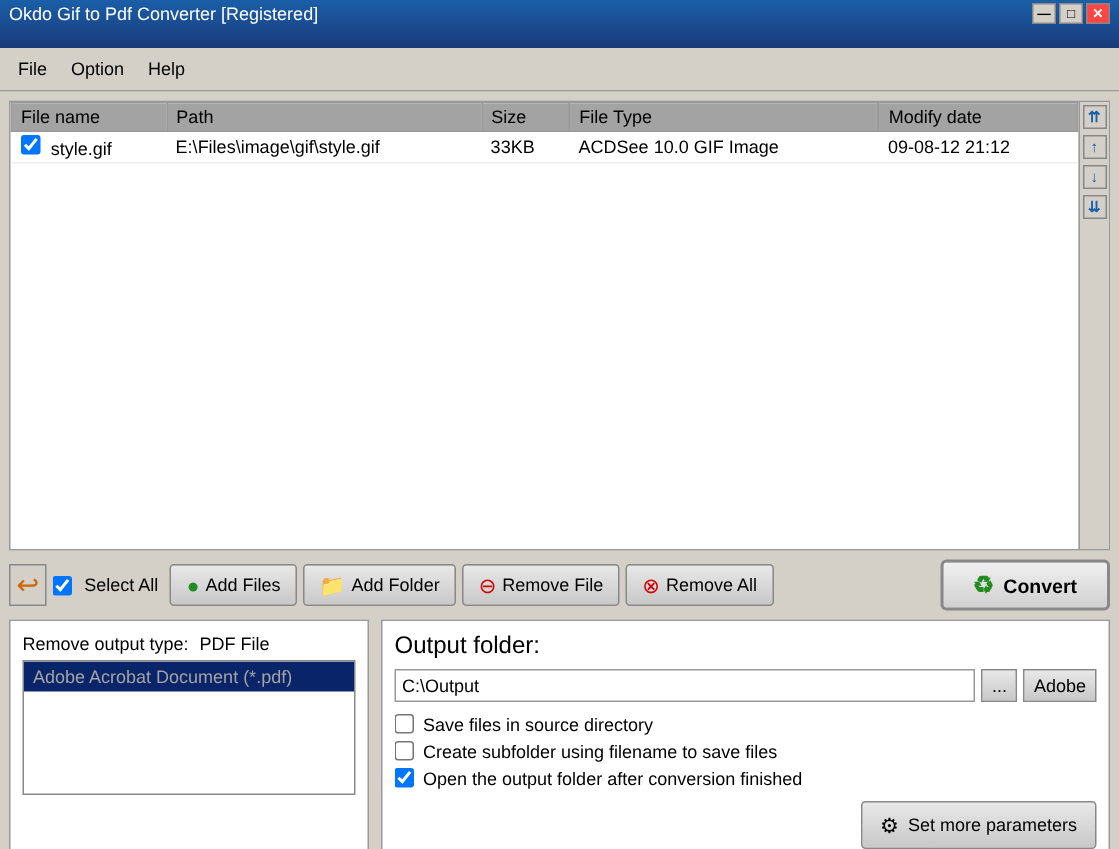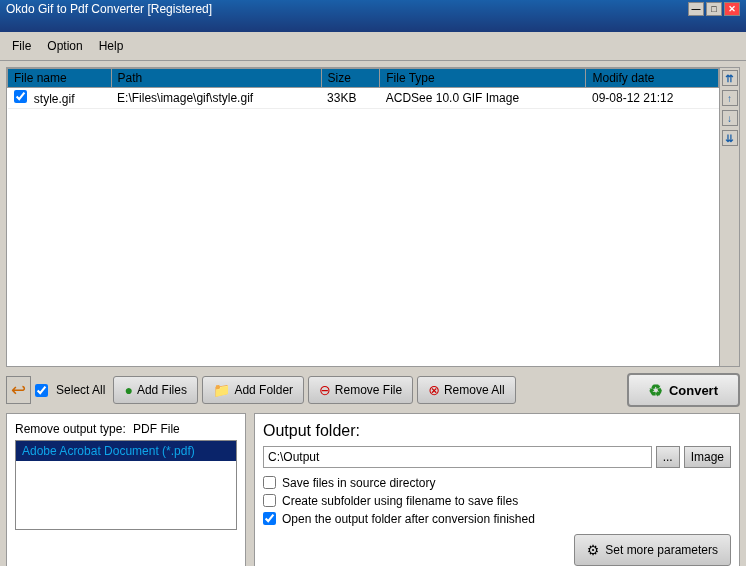--- a/index.html
+++ b/index.html
@@ -74,21 +74,21 @@
     #file-table-wrapper {
       flex: 1;
       overflow: auto;
     }
     #file-table {
       width: 100%;
       border-collapse: collapse;
       font-size: 12px;
     }
     #file-table thead tr {
-      background: #0369a1;
+      background: #a3a3a3;
     }
     #file-table th {
       border: 1px solid #999;
       padding: 2px 6px;
       text-align: left;
       font-weight: normal;
       white-space: nowrap;
     }
     #file-table td {
       border-bottom: 1px solid #eee;
@@ -197,21 +197,21 @@
       height: 90px;
       overflow: auto;
     }
     .pdf-option {
       padding: 3px 6px;
       cursor: pointer;
       font-size: 12px;
     }
     .pdf-option.selected {
       background: #0a246a;
-      color: #0ea5e9;
+      color: #a3a3a3;
     }
     #output-folder-panel {
       flex: 1;
       background: white;
       border: 1px solid #999;
       padding: 8px;
     }
     #output-folder-label {
       font-size: 16px;
       margin-bottom: 6px;
@@ -359,21 +359,21 @@
       <div id="pdf-listbox">
         <div class="pdf-option selected">Adobe Acrobat Document (*.pdf)</div>
       </div>
     </div>
 
     <div id="output-folder-panel">
       <div id="output-folder-label">Output folder:</div>
       <div id="folder-input-row">
         <input type="text" id="folder-input" value="C:\Output" style="">
         <button class="small-btn">...</button>
-        <button class="small-btn">Image</button>
+        <button class="small-btn">Adobe</button>
       </div>
       <div id="checkboxes-area">
         <div class="checkbox-row">
           <input type="checkbox" style="">
           <label>Save files in source directory</label>
         </div>
         <div class="checkbox-row">
           <input type="checkbox" style="">
           <label>Create subfolder using filename to save files</label>
         </div>

